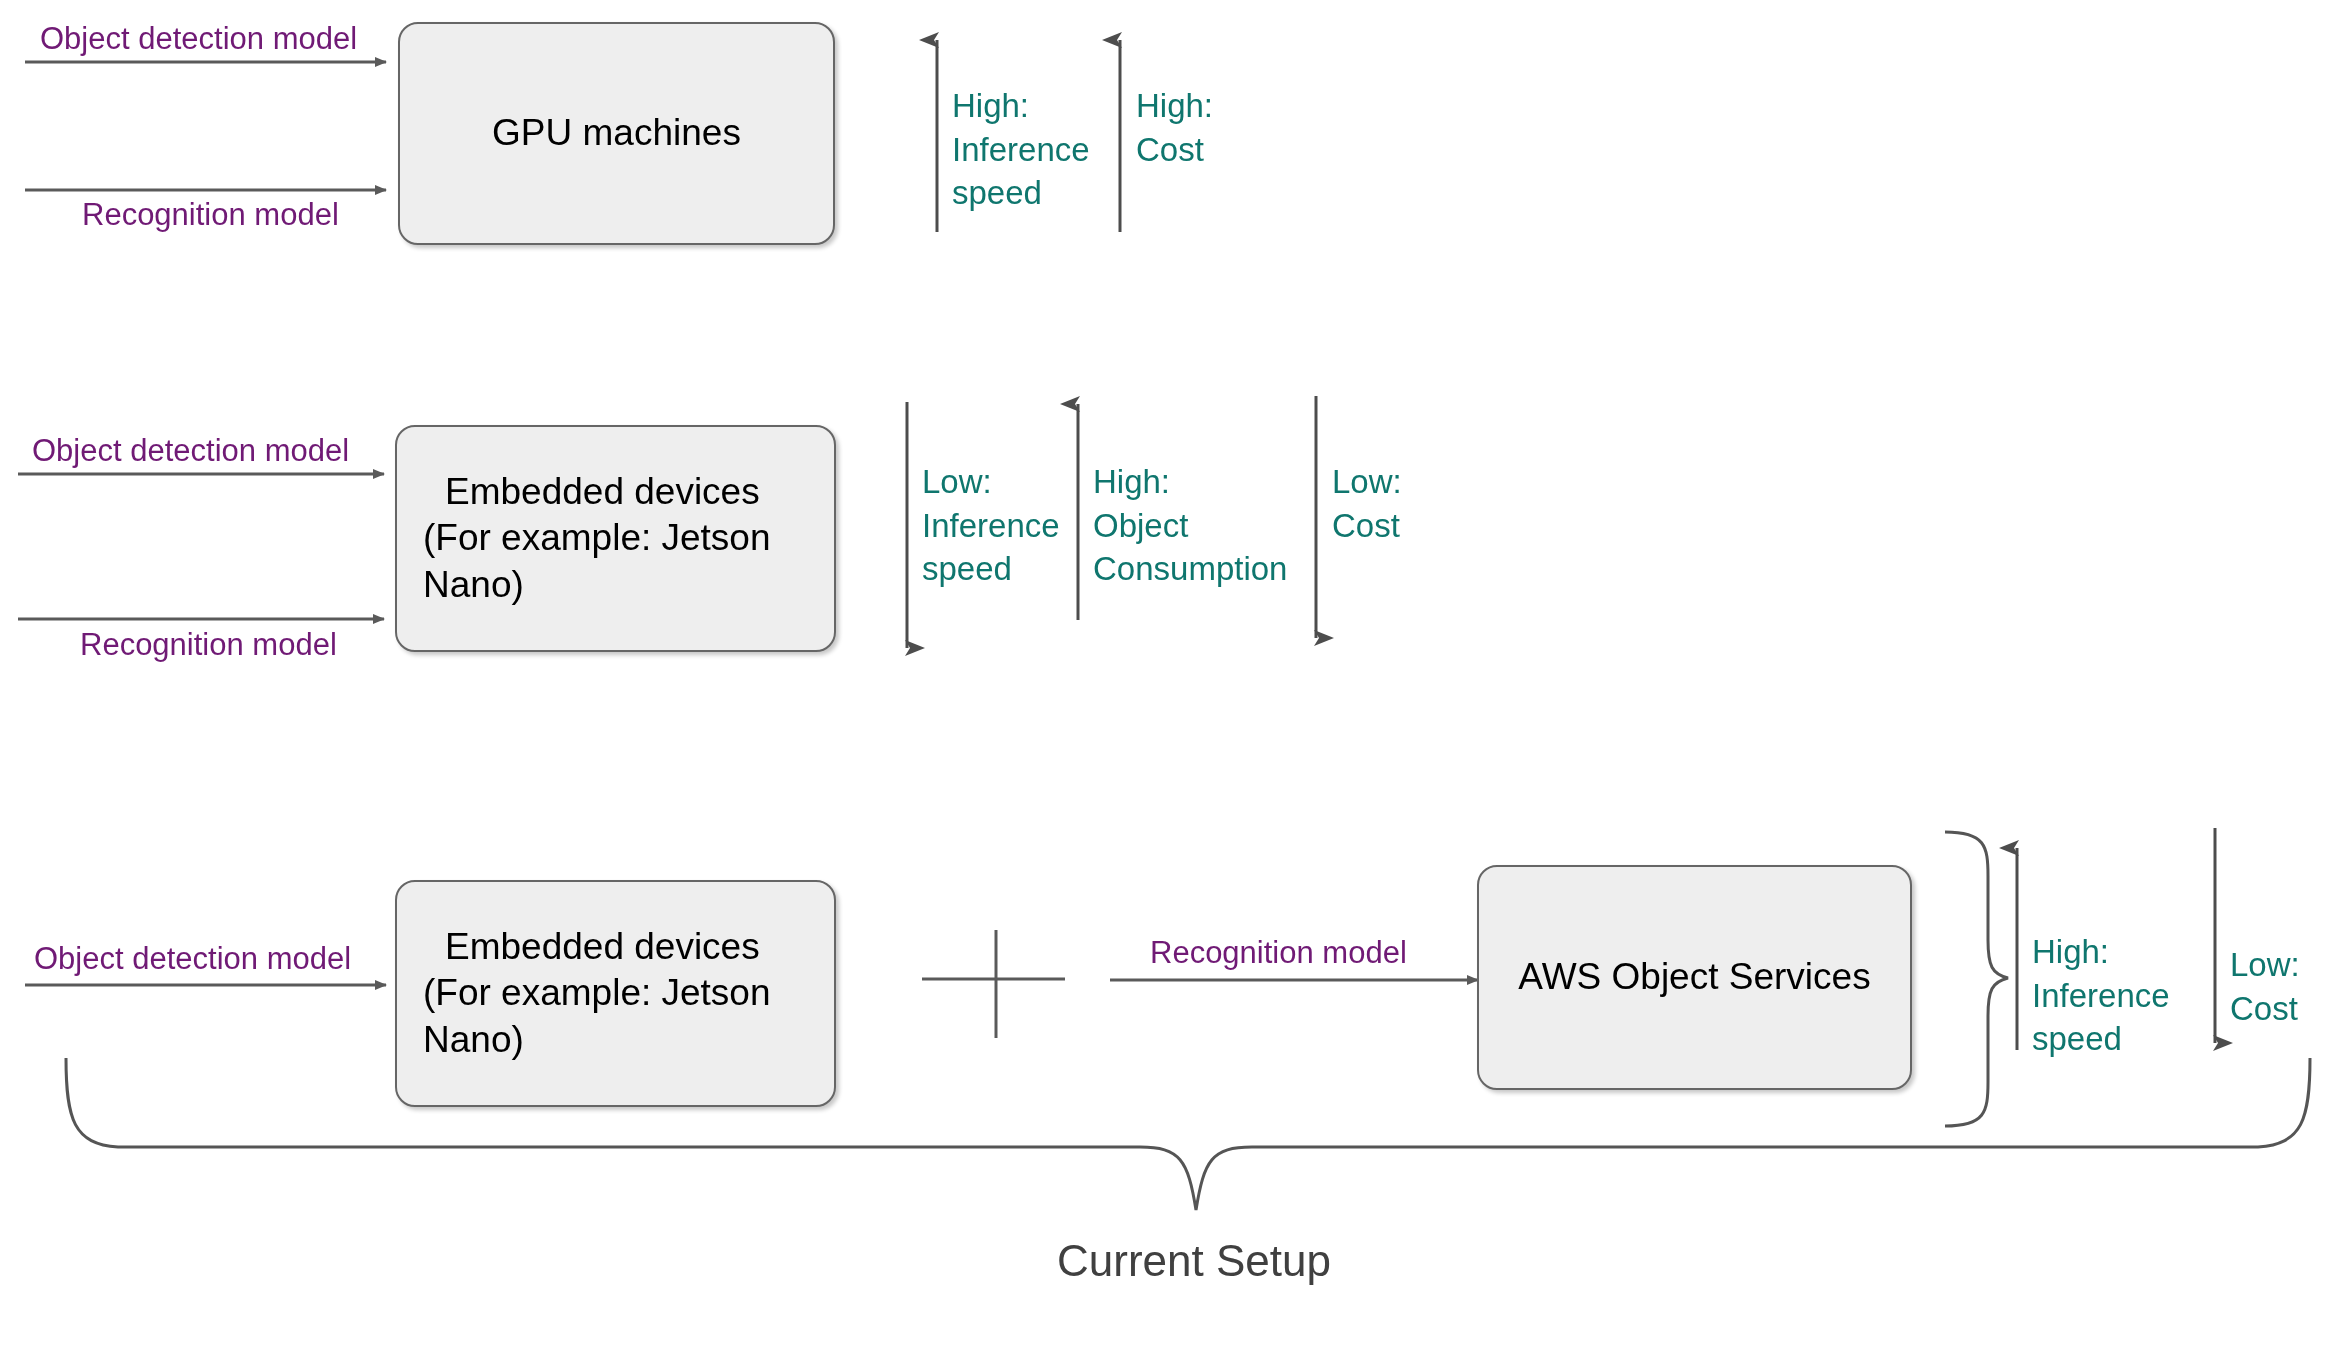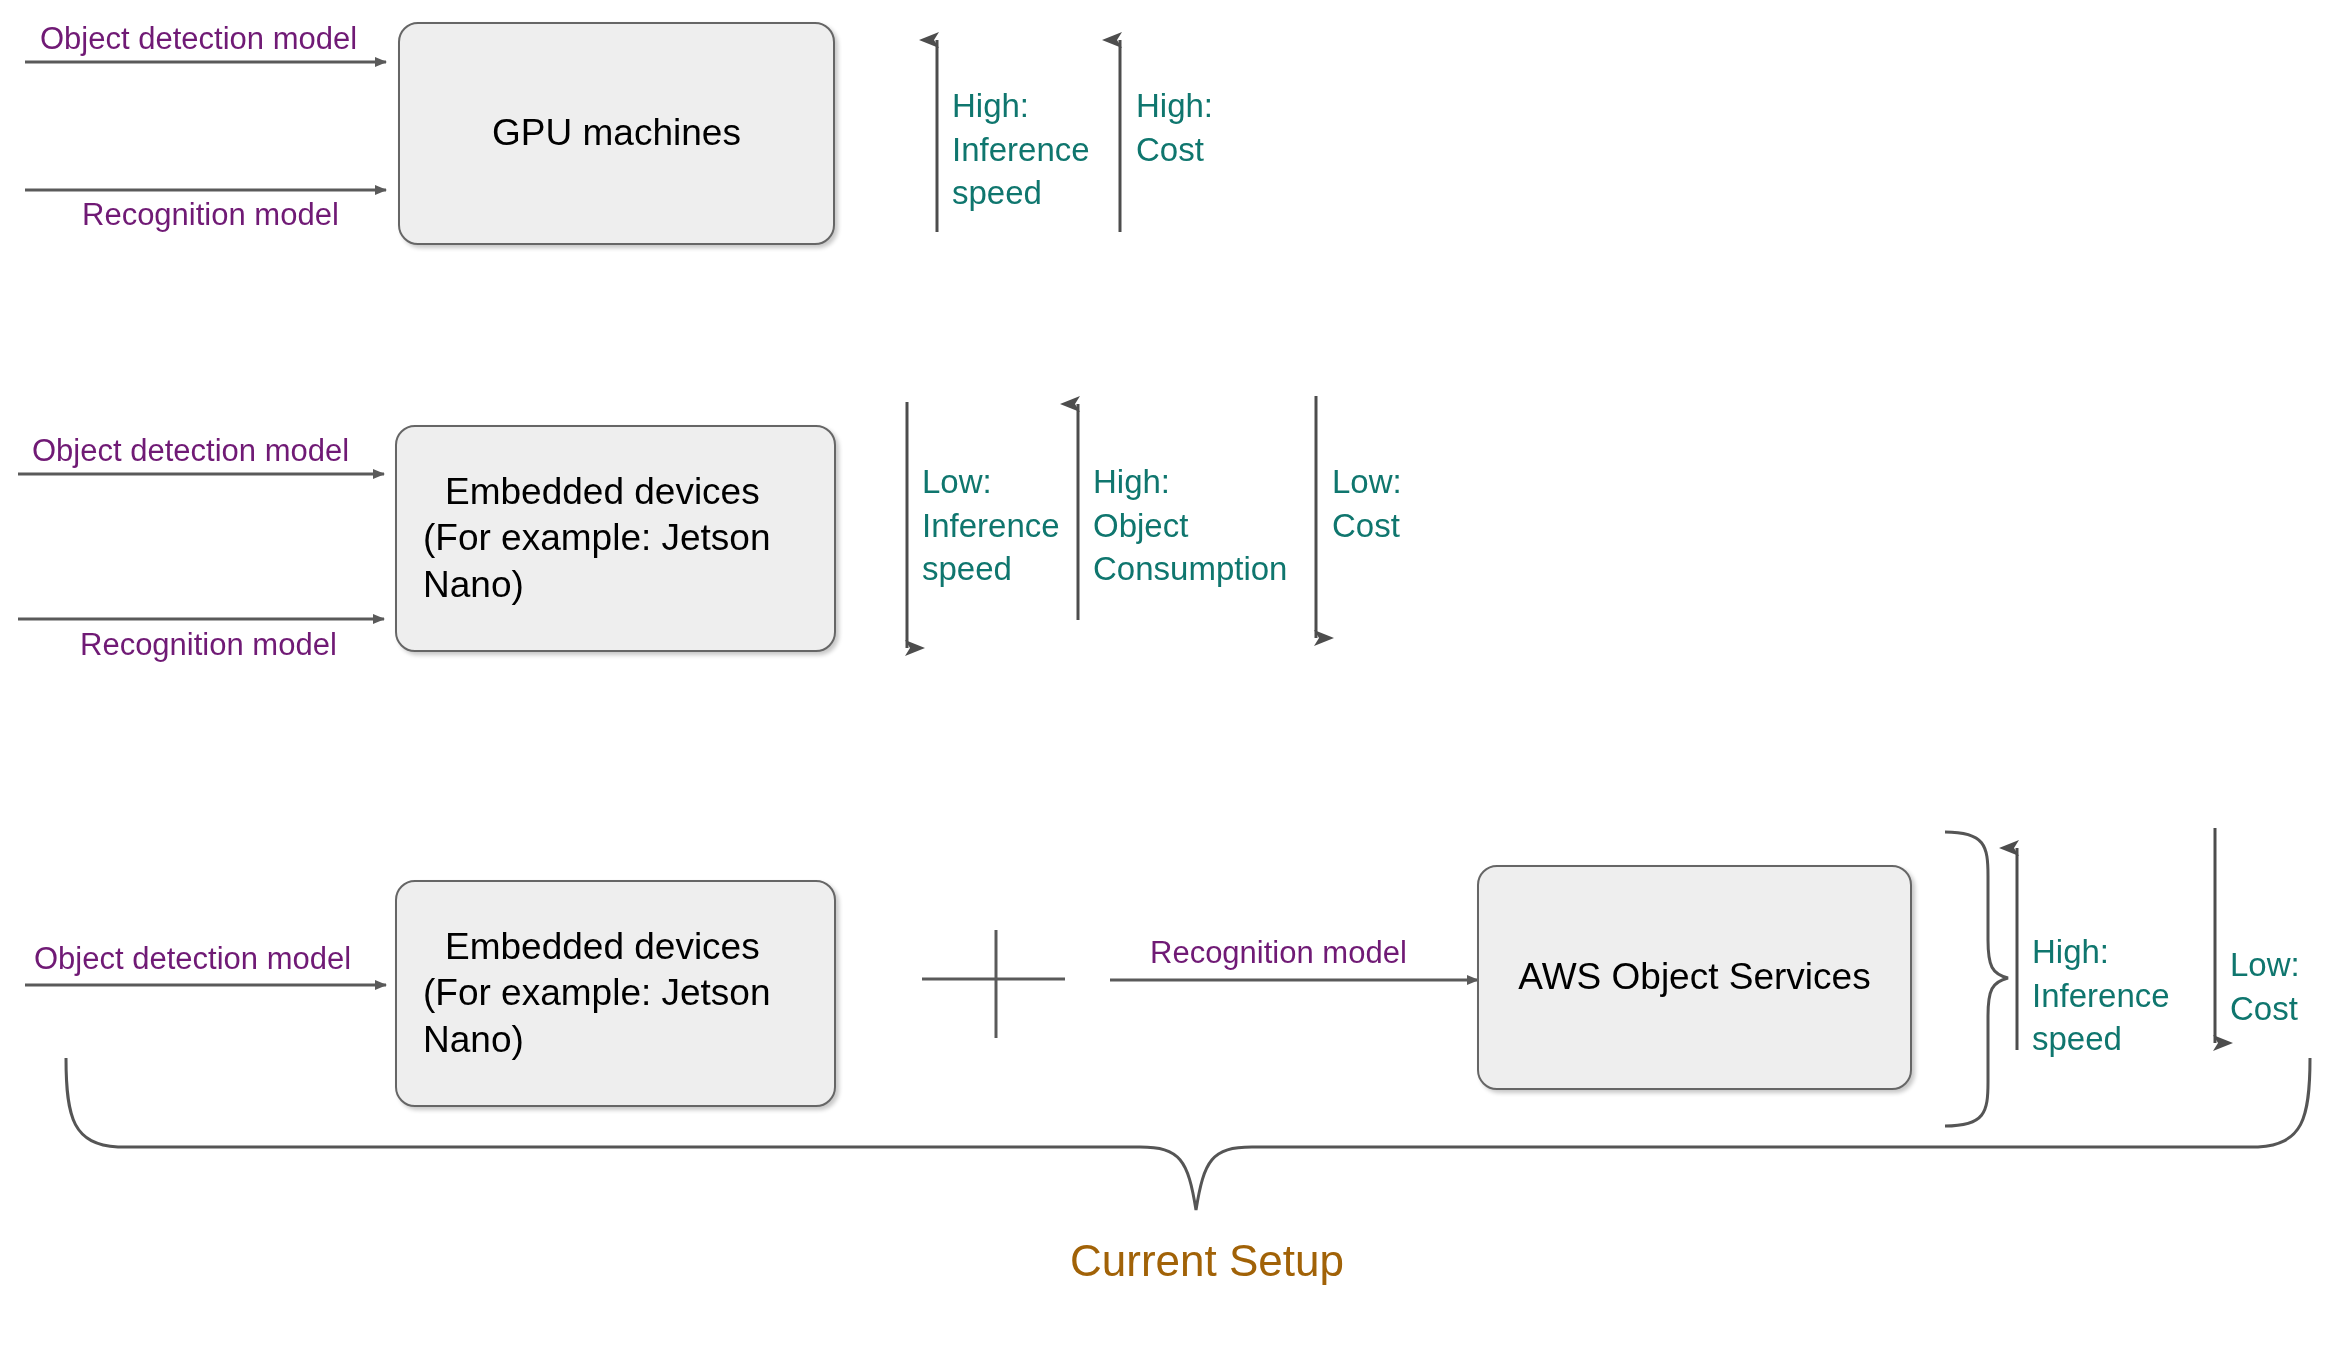--- a/index.html
+++ b/index.html
@@ -59,23 +59,23 @@
     position: absolute;
     font-size: 33px;
     line-height: 1.32;
     color: #0f766e;
     white-space: nowrap;
   }
   .group-label {
     position: absolute;
     font-size: 44px;
     line-height: 1.2;
-    color: #a16207;
+    color: #404040;
     white-space: nowrap;
-    text-align: right;
+    text-align: center;
   }
 </style>
 </head>
 <body>
 
 <div id="canvas">
 
   <svg id="vector-layer" viewBox="0 0 2328 1346">
     <defs>
       <marker id="arrowhead-right" markerWidth="12" markerHeight="10" refX="11" refY="5" orient="auto" markerUnits="userSpaceOnUse">

